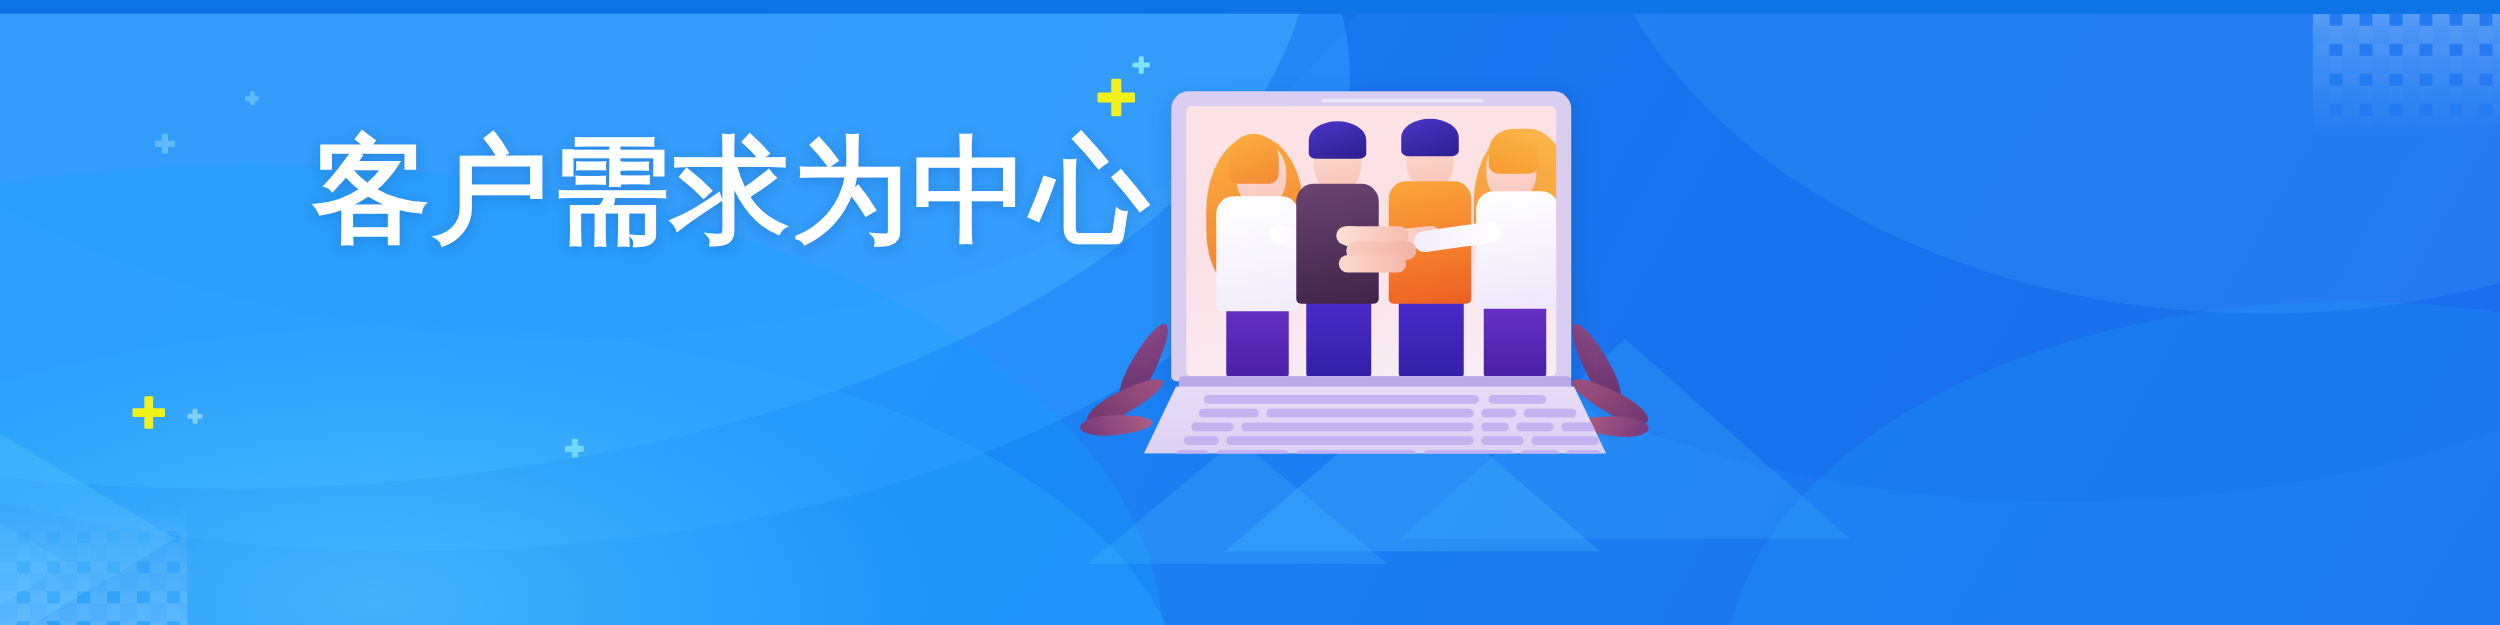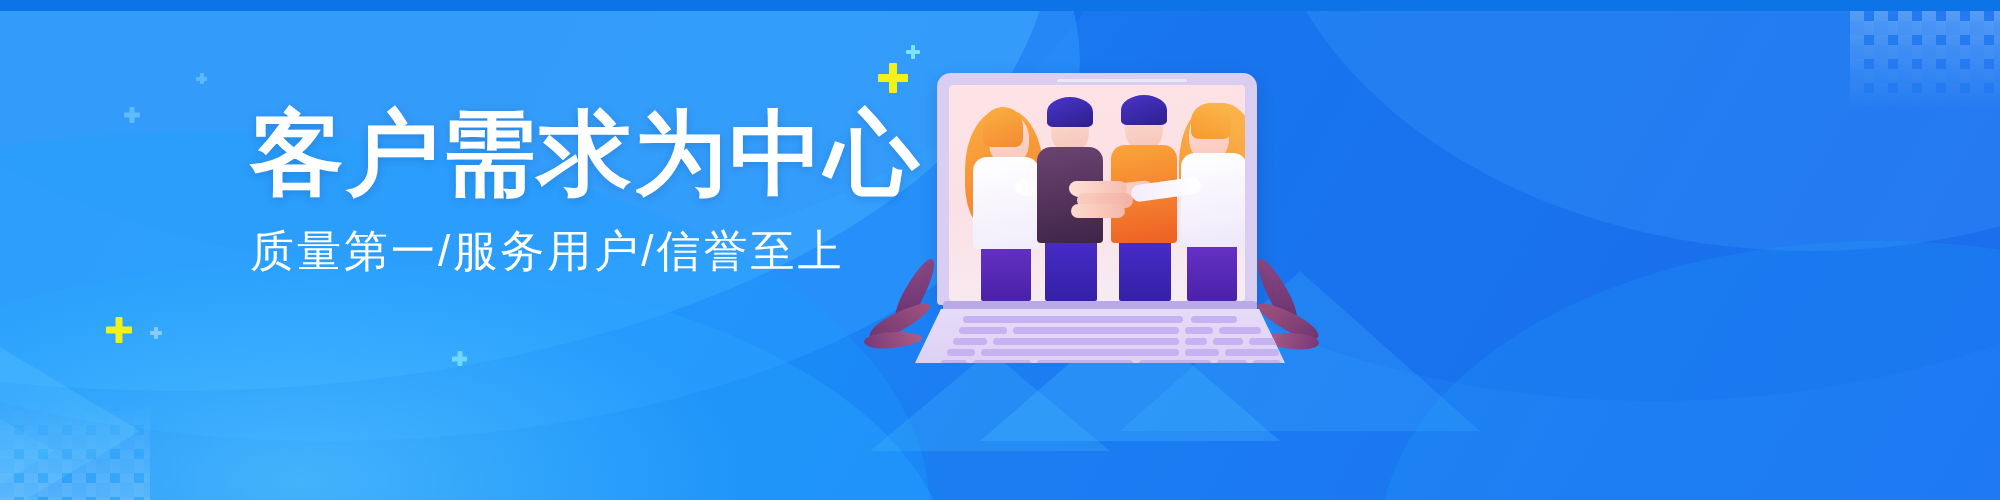--- a/index.html
+++ b/index.html
@@ -213,21 +213,20 @@
   <div class="plus" style="left:906px; top:34px; width:14px; height:14px; --t:4px; color:#7fe3ff;"></div>
   <div class="plus" style="left:106px; top:306px; width:26px; height:26px; --t:7px; color:#f2f21a;"></div>
   <div class="plus" style="left:150px; top:316px; width:12px; height:12px; --t:4px; color:#9ad4ff; opacity:.8;"></div>
   <div class="plus" style="left:124px; top:96px; width:16px; height:16px; --t:5px; color:#6fc4ff; opacity:.75;"></div>
   <div class="plus" style="left:196px; top:62px; width:11px; height:11px; --t:4px; color:#6fc4ff; opacity:.7;"></div>
   <div class="plus" style="left:452px; top:340px; width:15px; height:15px; --t:5px; color:#7fe3ff; opacity:.8;"></div>
   <div class="plus" style="left:1028px; top:330px; width:20px; height:20px; --t:6px; color:#7fe3ff; opacity:.85;"></div>
 
   <div class="text-block">
     <div class="headline">客户需求为中心</div>
-    <div class="subhead">质量第一/服务用户/信誉至上</div>
   </div>
 
   <div id="laptop">
 
     <div class="leaf" style="left:-10px; top:182px; width:20px; height:74px;
                 background:linear-gradient(160deg,#8e4a86,#63306d);
                 transform:rotate(28deg);"></div>
     <div class="leaf" style="left:-24px; top:214px; width:18px; height:68px;
                 background:linear-gradient(160deg,#a4557f,#6d3470);
                 transform:rotate(62deg);"></div>

